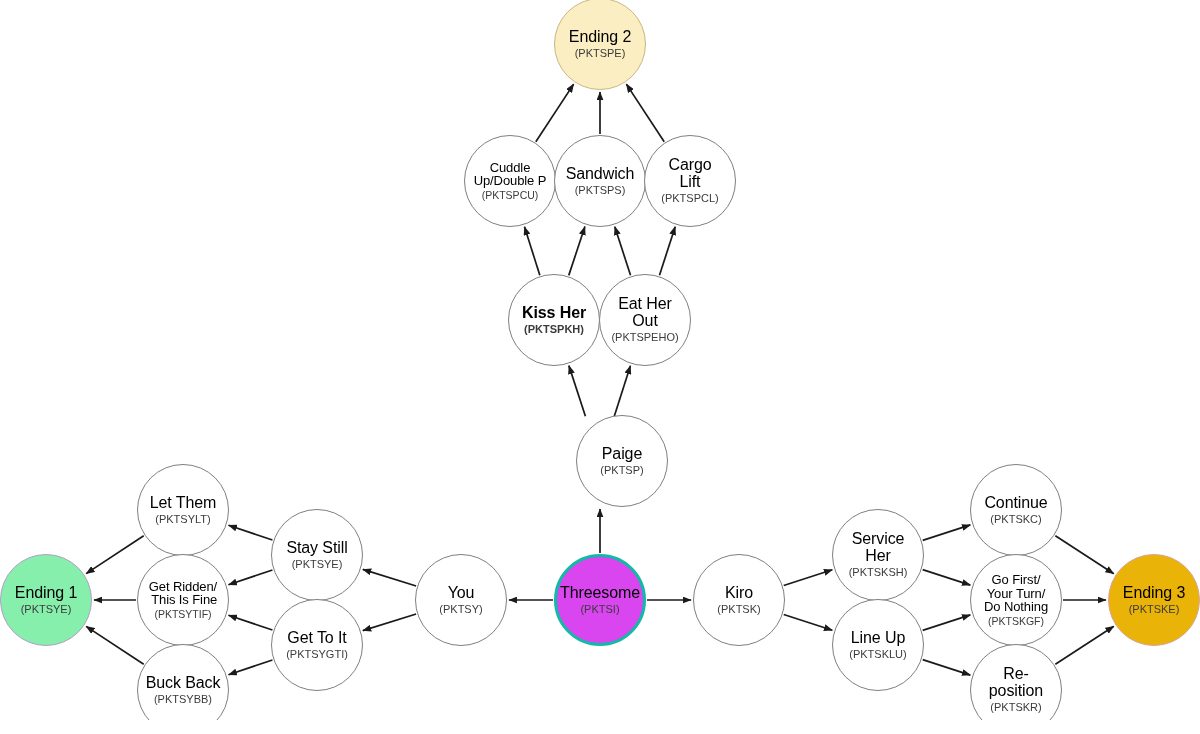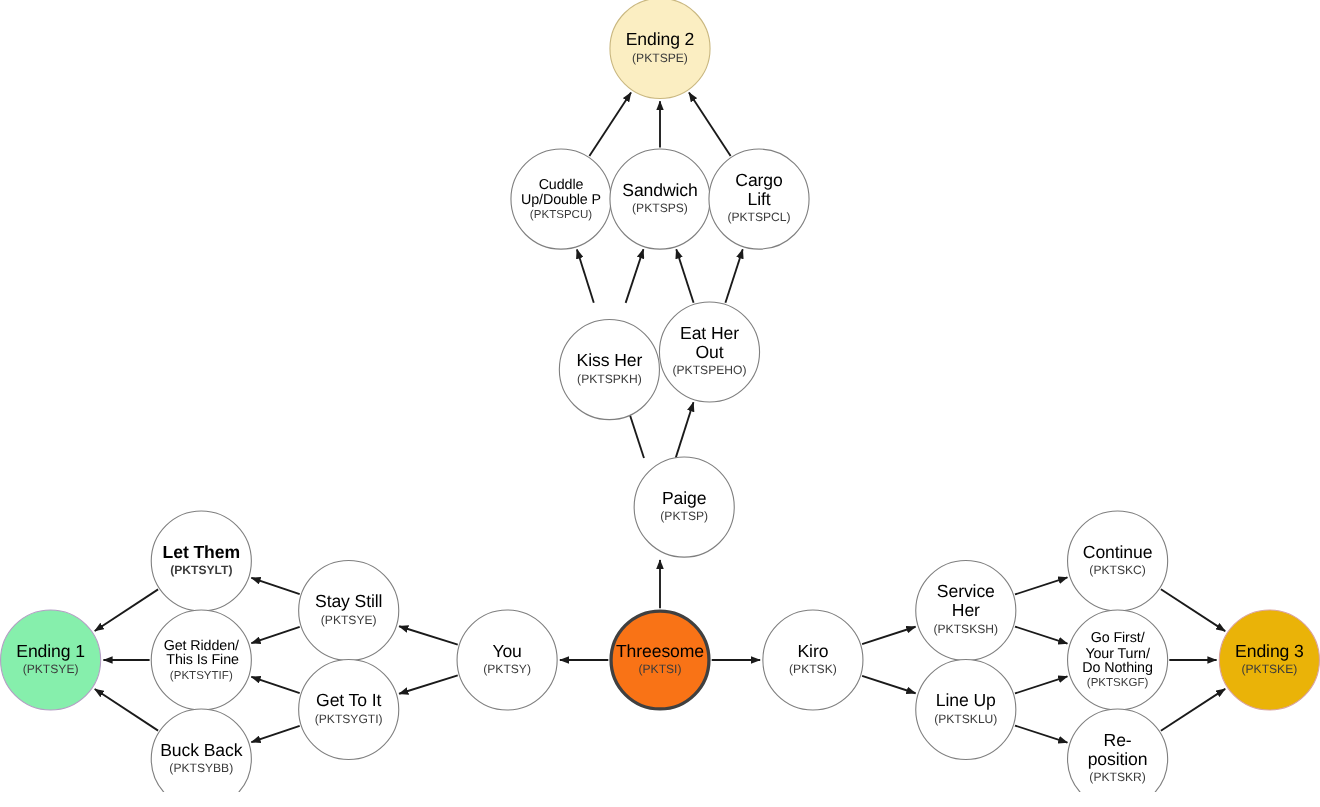--- a/index.html
+++ b/index.html
@@ -59,22 +59,22 @@
   }
   .node.ending1 {
     background: #86efac;
     border-color: #b49ec4;
   }
   .node.ending3 {
     background: #eab308;
     border-color: #d9a3a0;
   }
   .node.central {
-    background: #f97316;
-    border: 3px solid #404040;
+    background: #d946ef;
+    border: 3px solid #14b8a6;
   }
 </style>
 </head>
 <body>
 
 <div id="canvas">
   <svg id="edges" viewBox="0 0 1200 734">
     <defs>
       <marker id="arrowhead" markerWidth="9" markerHeight="7" refX="8.4" refY="3.5" orient="auto" markerUnits="userSpaceOnUse">
         <polygon points="0 0, 9 3.5, 0 7" fill="#1a1a1a"></polygon>
@@ -125,21 +125,21 @@
       </div>
       <div class="node med" style="left: 554px; top: 135px; width: 92px; height: 92px;">
         <span class="lbl">Sandwich</span>
         <span class="code">(PKTSPS)</span>
       </div>
       <div class="node med" style="left: 644px; top: 135px; width: 92px; height: 92px;">
         <span class="lbl">Cargo
 Lift</span>
         <span class="code">(PKTSPCL)</span>
       </div>
-      <div class="node med" style="left: 508px; top: 290px; width: 92px; height: 92px;">
+      <div class="node med" style="left: 508px; top: 274px; width: 92px; height: 92px; font-weight: bold;">
         <span class="lbl">Kiss Her</span>
         <span class="code">(PKTSPKH)</span>
       </div>
       <div class="node med" style="left: 599px; top: 274px; width: 92px; height: 92px;">
         <span class="lbl">Eat Her
 Out</span>
         <span class="code">(PKTSPEHO)</span>
       </div>
       <div class="node med" style="left: 576px; top: 415px; width: 92px; height: 92px;">
         <span class="lbl">Paige</span>
@@ -154,21 +154,21 @@
         <span class="code">(PKTSY)</span>
       </div>
       <div class="node med" style="left: 271px; top: 509px; width: 92px; height: 92px;">
         <span class="lbl">Stay Still</span>
         <span class="code">(PKTSYE)</span>
       </div>
       <div class="node med" style="left: 271px; top: 599px; width: 92px; height: 92px;">
         <span class="lbl">Get To It</span>
         <span class="code">(PKTSYGTI)</span>
       </div>
-      <div class="node med" style="left: 137px; top: 464px; width: 92px; height: 92px; font-weight: bold;">
+      <div class="node med" style="left: 137px; top: 464px; width: 92px; height: 92px;">
         <span class="lbl">Let Them</span>
         <span class="code">(PKTSYLT)</span>
       </div>
       <div class="node small" style="left: 137px; top: 554px; width: 92px; height: 92px; text-align: right;">
         <span class="lbl">Get Ridden/
 This Is Fine</span>
         <span class="code">(PKTSYTIF)</span>
       </div>
       <div class="node med" style="left: 137px; top: 644px; width: 92px; height: 92px;">
         <span class="lbl">Buck Back</span>

